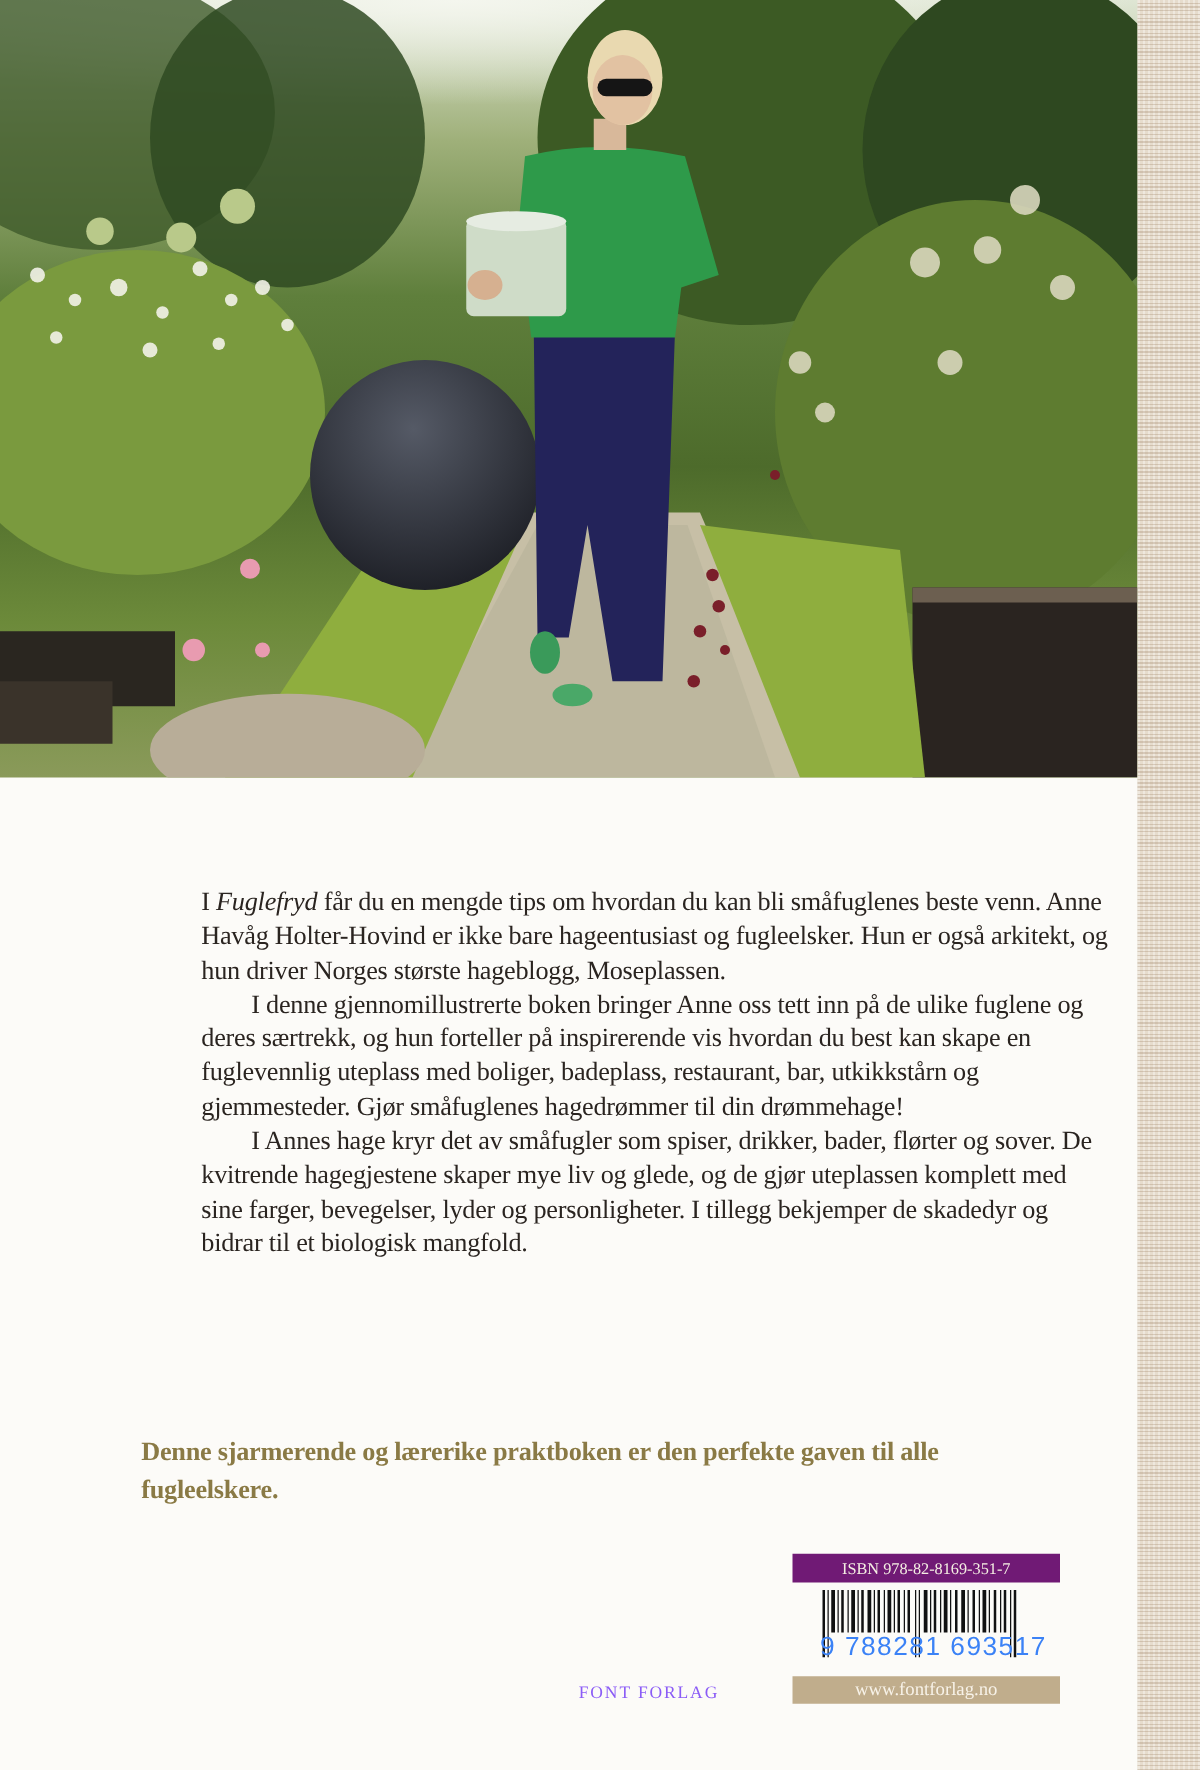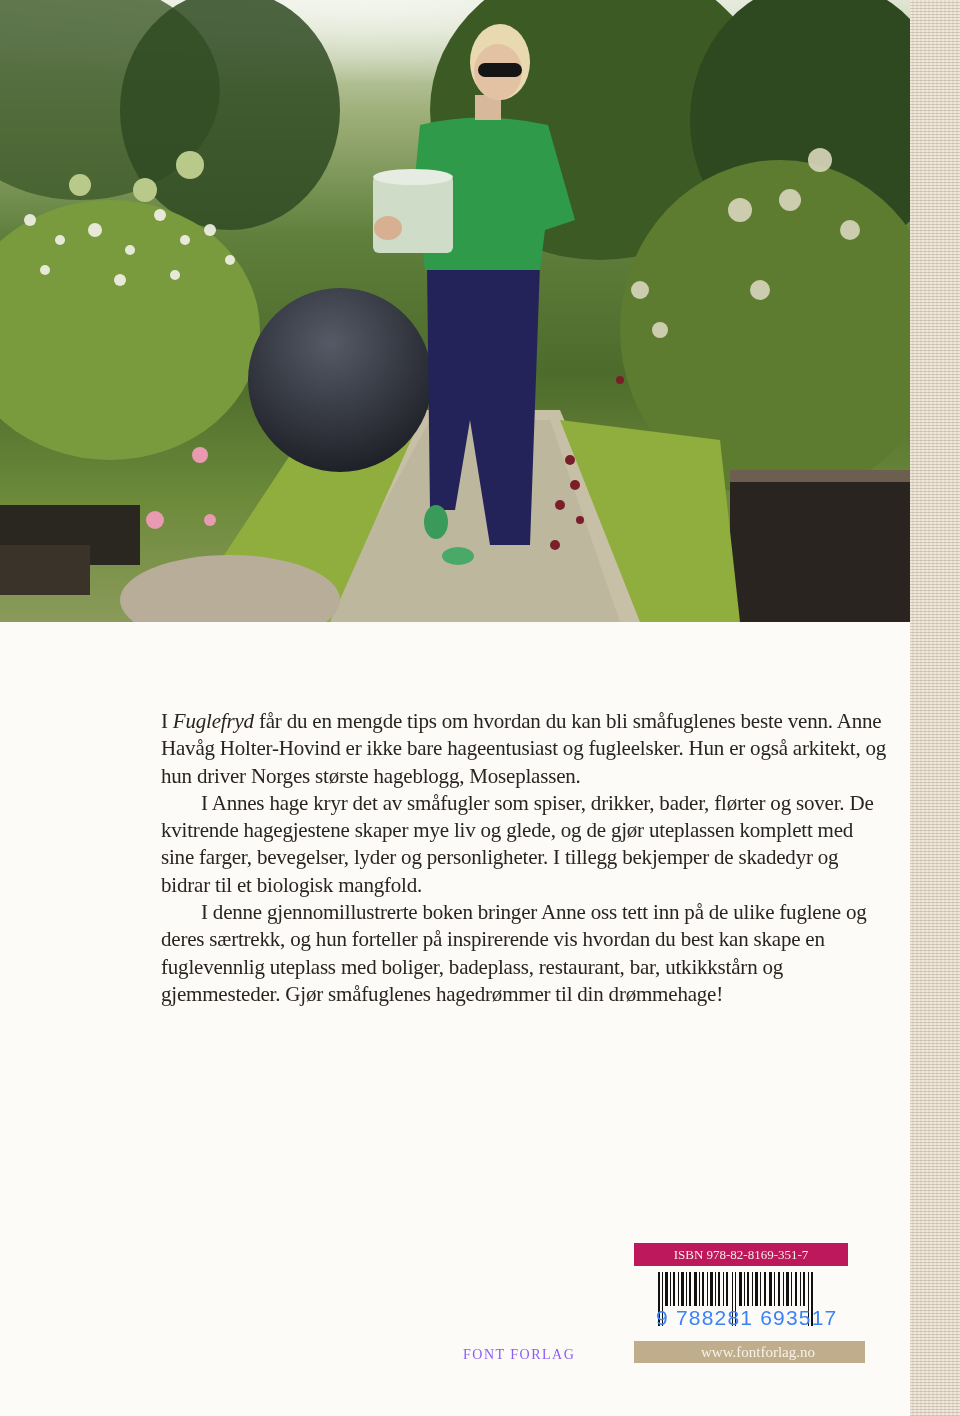--- a/index.html
+++ b/index.html
@@ -30,32 +30,32 @@
   .body-text p { margin: 0; text-indent: 0; }
   .body-text p.indent { text-indent: 40px; }
   .body-text em { font-style: italic; }
   .highlight {
     position: absolute; left: 113px; top: 1146px; width: 730px;
     font-size: 21px; line-height: 30px; color: #8a7a45; font-weight: bold;
     letter-spacing: -0.2px;
   }
   .isbn-bar {
     position: absolute; left: 634px; top: 1243px; width: 214px; height: 23px;
-    background: #be185d; color: #f5efe3; font-size: 13px; line-height: 23px; text-align: center;
+    background: #701a75; color: #f5efe3; font-size: 13px; line-height: 23px; text-align: center;
   }
   .barcode {
     position: absolute; left: 650px; top: 1272px; width: 172px; height: 54px;
   }
   .barcode-digits {
     position: absolute; left: 656px; top: 1306px; font-family: "Liberation Sans", sans-serif;
     font-size: 21px; color: #3b82f6; letter-spacing: 1.2px; background: transparent;
   }
   .url-bar {
     position: absolute; left: 634px; top: 1341px; width: 214px; height: 22px;
-    background: #c0ad8c; color: #f7f2e8; font-size: 15px; line-height: 22px; text-align: center; padding-left: 17px;
+    background: #c0ad8c; color: #f7f2e8; font-size: 15px; line-height: 22px; text-align: center;
   }
   .publisher {
     position: absolute; left: 463px; top: 1347px; font-size: 14px; color: #8b5cf6;
     letter-spacing: 1.5px;
   }
 </style>
 </head>
 <body>
 
 <div class="page">
@@ -155,24 +155,25 @@
 
       <rect x="373" y="175" width="80" height="78" rx="6" fill="#cfdcc8"></rect>
       <ellipse cx="413" cy="177" rx="40" ry="8" fill="#e6ece2"></ellipse>
 
       <ellipse cx="388" cy="228" rx="14" ry="12" fill="#d6b090"></ellipse>
     </svg>
   </div>
 
   <div class="body-text">
     <p><span>I </span><em>Fuglefryd</em><span> får du en mengde tips om hvordan du kan bli småfuglenes beste venn. Anne Havåg Holter-Hovind er ikke bare hageentusiast og fugleelsker. Hun er også arkitekt, og hun driver Norges største hageblogg, Moseplassen.</span></p>
+    <p class="indent">I denne gjennomillustrerte boken bringer Anne oss tett inn på de ulike fuglene og deres særtrekk, og hun forteller på inspirerende vis hvordan du best kan skape en fuglevennlig uteplass med boliger, badeplass, restaurant, bar, utkikkstårn og gjemmesteder. Gjør småfuglenes hagedrømmer til din drømmehage!</p>
     <p class="indent">I Annes hage kryr det av småfugler som spiser, drikker, bader, flørter og sover. De kvitrende hagegjestene skaper mye liv og glede, og de gjør uteplassen komplett med sine farger, bevegelser, lyder og personligheter. I tillegg bekjemper de skadedyr og bidrar til et biologisk mangfold.</p>
-    <p class="indent">I denne gjennomillustrerte boken bringer Anne oss tett inn på de ulike fuglene og deres særtrekk, og hun forteller på inspirerende vis hvordan du best kan skape en fuglevennlig uteplass med boliger, badeplass, restaurant, bar, utkikkstårn og gjemmesteder. Gjør småfuglenes hagedrømmer til din drømmehage!</p>
   </div>
 
+  <div class="highlight">Denne sjarmerende og lærerike praktboken er den perfekte gaven til alle fugleelskere.</div>
 
   <div class="isbn-bar">ISBN 978-82-8169-351-7</div>
 
   <svg class="barcode" viewBox="0 0 172 54">
     <g fill="#111">
       <rect x="8" y="0" width="2" height="54"></rect>
         <rect x="12" y="0" width="1" height="54"></rect>
       <rect x="15" y="0" width="3" height="34"></rect>
         <rect x="20" y="0" width="1" height="34"></rect>
       <rect x="23" y="0" width="2" height="34"></rect>

